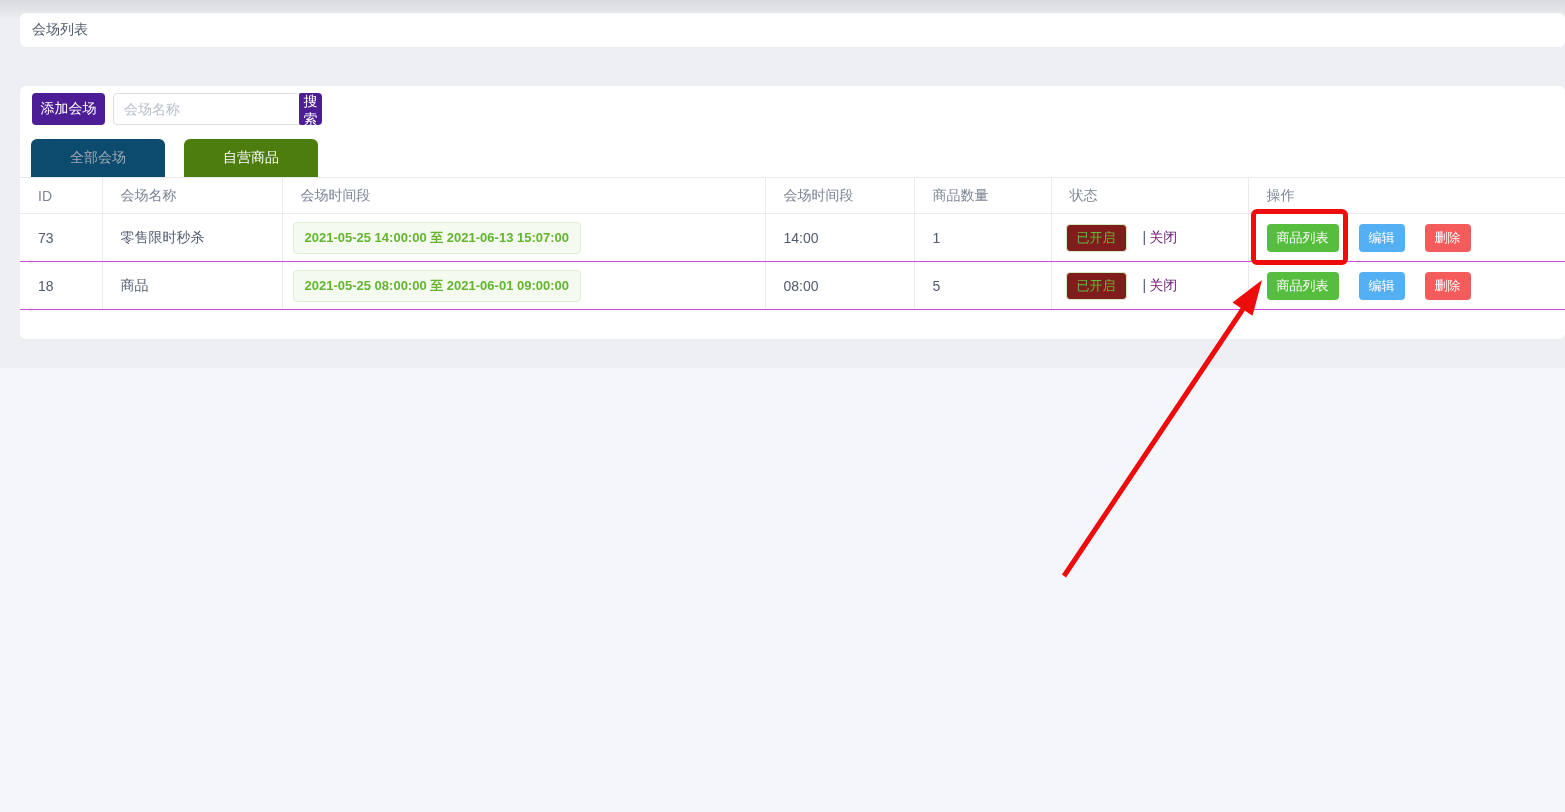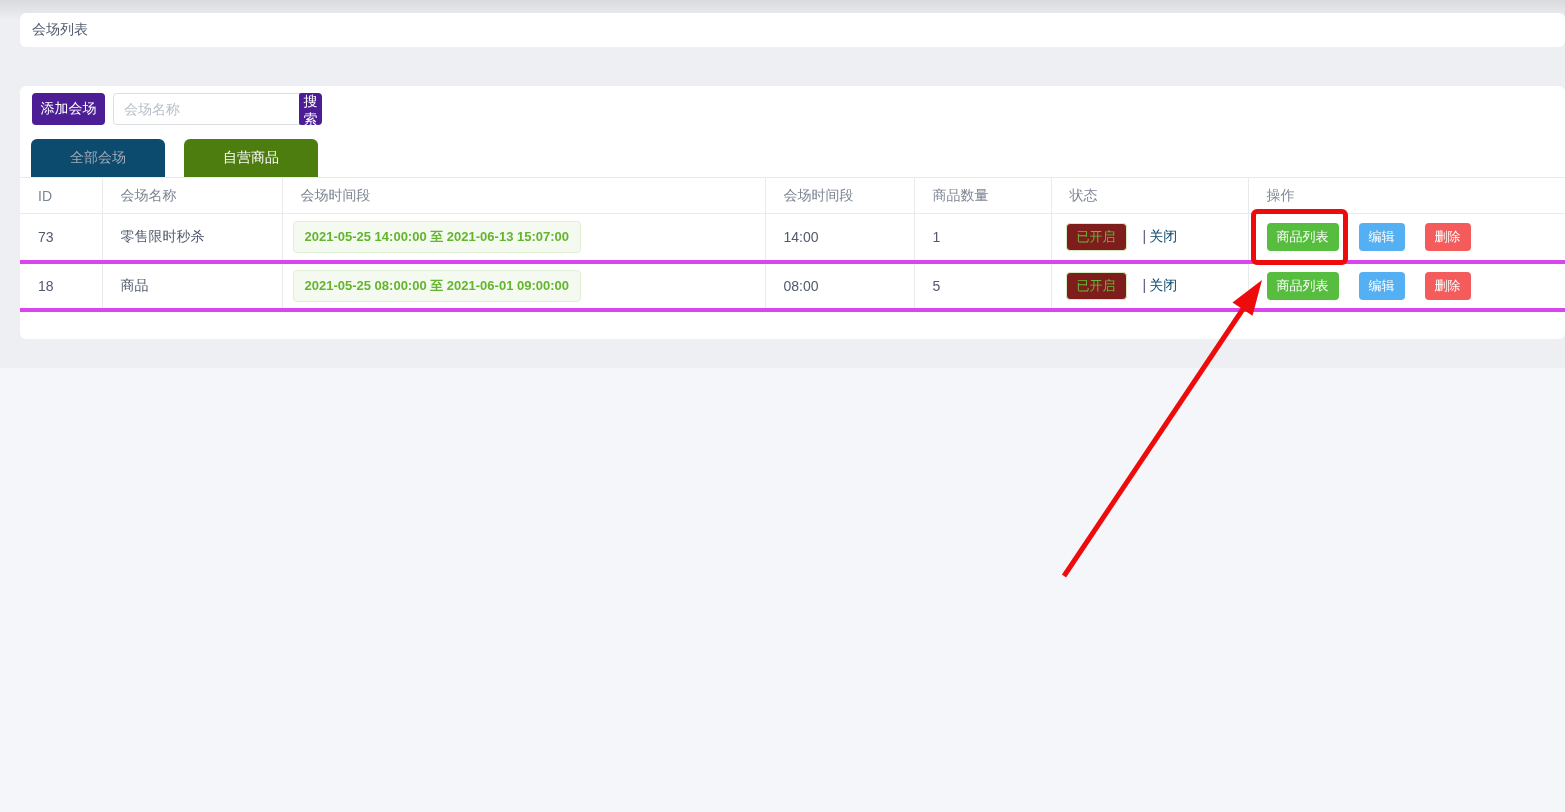--- a/index.html
+++ b/index.html
@@ -57,41 +57,41 @@
   .venue-table {
     position: absolute; left: 0; top: 91px; width: 100%;
     border-collapse: collapse; table-layout: fixed; font-size: 14px; color: #515a6e;
   }
   .venue-table thead th {
     height: 36px; font-weight: 400; color: #7d8694; text-align: left;
     border-top: 1px solid #e8eaec; border-bottom: 1px solid #e8eaec;
     padding-left: 18px;
   }
   .venue-table tbody td {
-    height: 48px; border-bottom: 4px solid #d946ef; padding-left: 18px;
+    height: 48px; border-bottom: 1px solid #d946ef; padding-left: 18px;
     vertical-align: middle;
   }
   .venue-table th:not(:last-child), .venue-table td:not(:last-child) {
     border-right: 1px solid #e8eaec;
   }
   .venue-table .col-id { padding-left: 18px; }
   .venue-table .col-validity { padding-left: 10px; }
   .venue-table .col-status { padding-left: 14px; }
 
   .date-badge {
     display: inline-block; background: #f4faf0; border: 1px solid #e0f0d4;
     color: #64b52e; font-weight: bold; font-size: 13px; padding: 6px 11px;
     border-radius: 4px; white-space: nowrap;
   }
   .status-badge {
     display: inline-block; background: #7f1d1d; border: 1px solid #d5ecc2;
     color: #67b83a; font-size: 13px; padding: 4px 10px; border-radius: 4px;
   }
   .sep { color: #555577; margin-left: 16px; margin-right: 3px; }
-  .toggle-link { color: #0c4a6e; text-decoration: none; cursor: pointer; font-size: 14px; }
+  .toggle-link { color: #701a75; text-decoration: none; cursor: pointer; font-size: 14px; }
 
   .btn-sm {
     display: inline-block; border: none; cursor: pointer; color: #fff; font-size: 13px;
     height: 28px; padding: 0 10px; border-radius: 4px; margin-right: 20px;
     font-family: inherit; vertical-align: middle;
   }
   .btn-green { background: #57bd3f; }
   .btn-blue  { background: #54b0f2; text-align: center; }
   .btn-red   { background: #f45c5c; }
 

